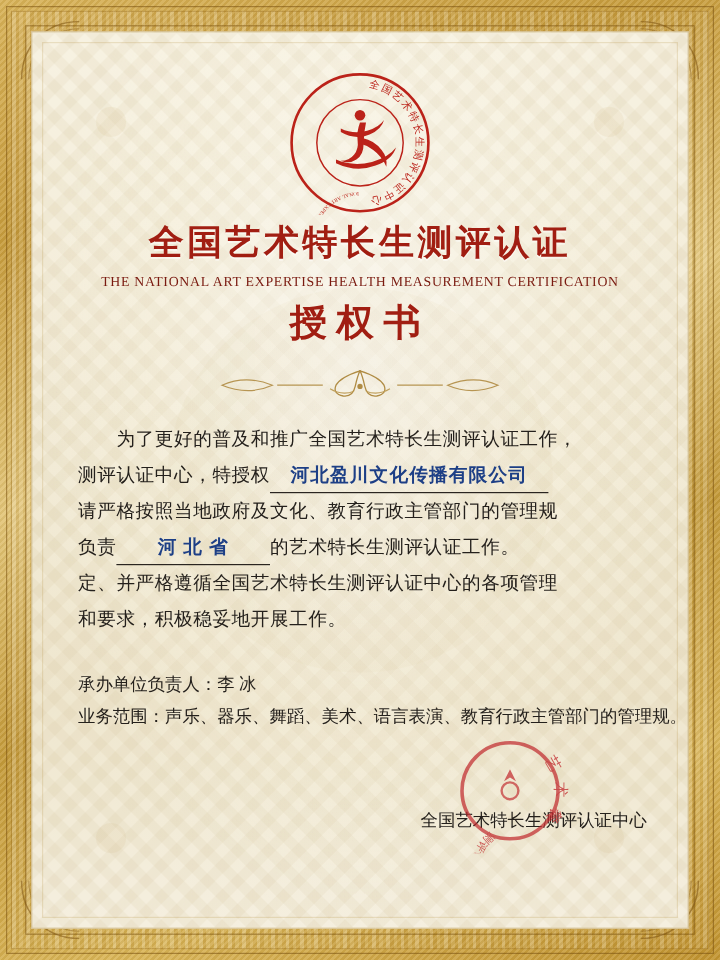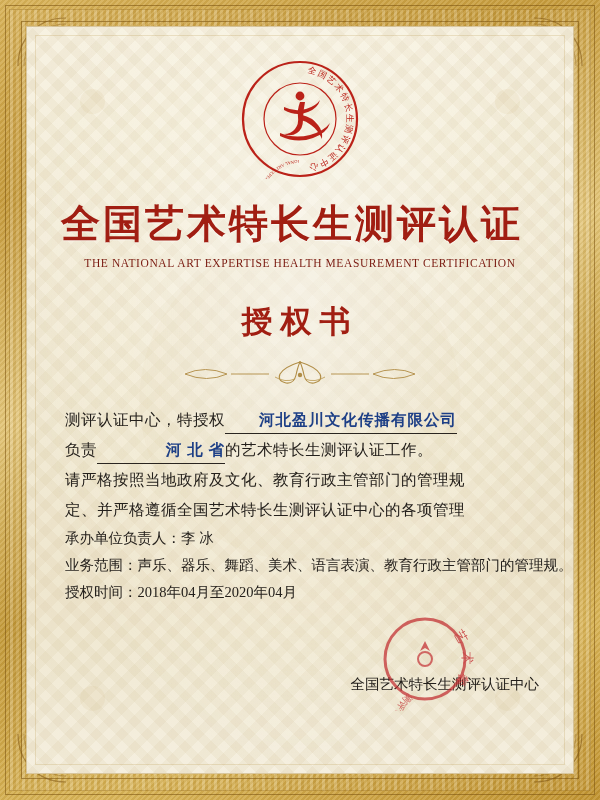--- a/index.html
+++ b/index.html
@@ -93,43 +93,44 @@
 
   
   .emblem-wrap {
     display: flex; justify-content: center;
     margin-top: 14px;
   }
   .emblem { width: 120px; height: 120px; }
 
   
   .title-cn {
+    text-align: center;
     color: #a11e12;
-    font-size: 39px;
+    font-size: 29px;
     font-weight: bold;
     letter-spacing: 3px;
-    margin-top: 18px;
+    margin-top: 4px;
     text-shadow: 0 1px 0 rgba(255,255,255,.5);
     font-family: "Liberation Serif", serif;
   }
   .title-en {
     text-align: center;
     color: #7a1a10;
     font-size: 11.5px;
     letter-spacing: .6px;
     margin-top: 6px;
     font-family: "Liberation Serif", serif;
   }
   .title-sub {
     text-align: center;
     color: #a11e12;
     font-size: 31px;
     font-weight: bold;
     letter-spacing: 8px;
-    margin-top: 32px;
+    margin-top: 7px;
   }
 
   
   .divider {
     display: flex; justify-content: center; align-items: center;
     margin-top: 14px;
     height: 34px;
   }
 
   
@@ -140,32 +141,33 @@
     line-height: 30px;
     text-align: justify;
     letter-spacing: .5px;
     padding: 0 4px;
   }
   .body-text p { margin: 0; }
   .indent { text-indent: 32px; }
   .fill {
     display: inline-block;
     border-bottom: 1px solid #2a2520;
-    text-align: right;
+    text-align: center;
     color: #1d3f86;
     font-weight: bold;
     letter-spacing: 1px;
     vertical-align: baseline;
     line-height: 26px;
   }
   .fill-company { min-width: 232px; }
   .fill-region  { min-width: 128px; }
 
   
   .details {
+    margin-top: 26px;
     color: #24201c;
     font-size: 14.5px;
     line-height: 27px;
     padding-left: 4px;
   }
   .details .row { white-space: nowrap; }
 
   
   .footer {
     position: absolute;
@@ -271,39 +273,38 @@
           <path d="M240 15 q-20 -9 -42 0 q20 9 42 0 z" fill="none" stroke="#b79552" stroke-width="1"></path>
           <path d="M56 15 h38 M156 15 h38" stroke="#b79552" stroke-width="1"></path>
           <path d="M125 3 q-16 5 -20 12 q-3 7 6 9 q8 1 10 -8 q2 -9 4 -13 z" fill="none" stroke="#b08c44" stroke-width="1.1"></path>
           <path d="M125 3 q16 5 20 12 q3 7 -6 9 q-8 1 -10 -8 q-2 -9 -4 -13 z" fill="none" stroke="#b08c44" stroke-width="1.1"></path>
           <circle cx="125" cy="16" r="2.2" fill="#b08c44"></circle>
           <path d="M100 18 q10 6 20 2 M150 18 q-10 6 -20 2" fill="none" stroke="#c0a05c" stroke-width=".9"></path>
         </svg>
       </div>
 
       <div class="body-text">
+        <p class="indent">为了更好的普及和推广全国艺术特长生测评认证工作，</p>
         <p>
           <span>测评认证中心，特授权</span><span class="fill fill-company">河北盈川文化传播有限公司</span>
         </p>
+        <p>请严格按照当地政府及文化、教育行政主管部门的管理规</p>
         <p>
           <span>负责</span><span class="fill fill-region">河 北 省</span><span>的艺术特长生测评认证工作。</span>
         </p>
-        <p>请严格按照当地政府及文化、教育行政主管部门的管理规</p>
         <p>定、并严格遵循全国艺术特长生测评认证中心的各项管理</p>
+        <p>和要求，积极稳妥地开展工作。</p>
       </div>
 
       <div class="details">
         <div class="row">
           <span>承办单位负责人：</span><span>李  冰</span>
         </div>
         <div class="row">
           <span>业务范围：</span><span>声乐、器乐、舞蹈、美术、语言表演、教育行政主管部门的管理规。</span>
-        </div>
-        <div class="row">
-          <span>授权时间：</span><span>2018年04月至2020年04月</span>
         </div>
       </div>
 
       <div class="footer">
         <div>全国艺术特长生测评认证中心</div>
       </div>
 
       <svg class="seal" viewBox="0 0 104 104">
         <defs>
           <path id="sealTop" d="M52,52 m0,-38 a38,38 0 1,1 -0.1,0"></path>

